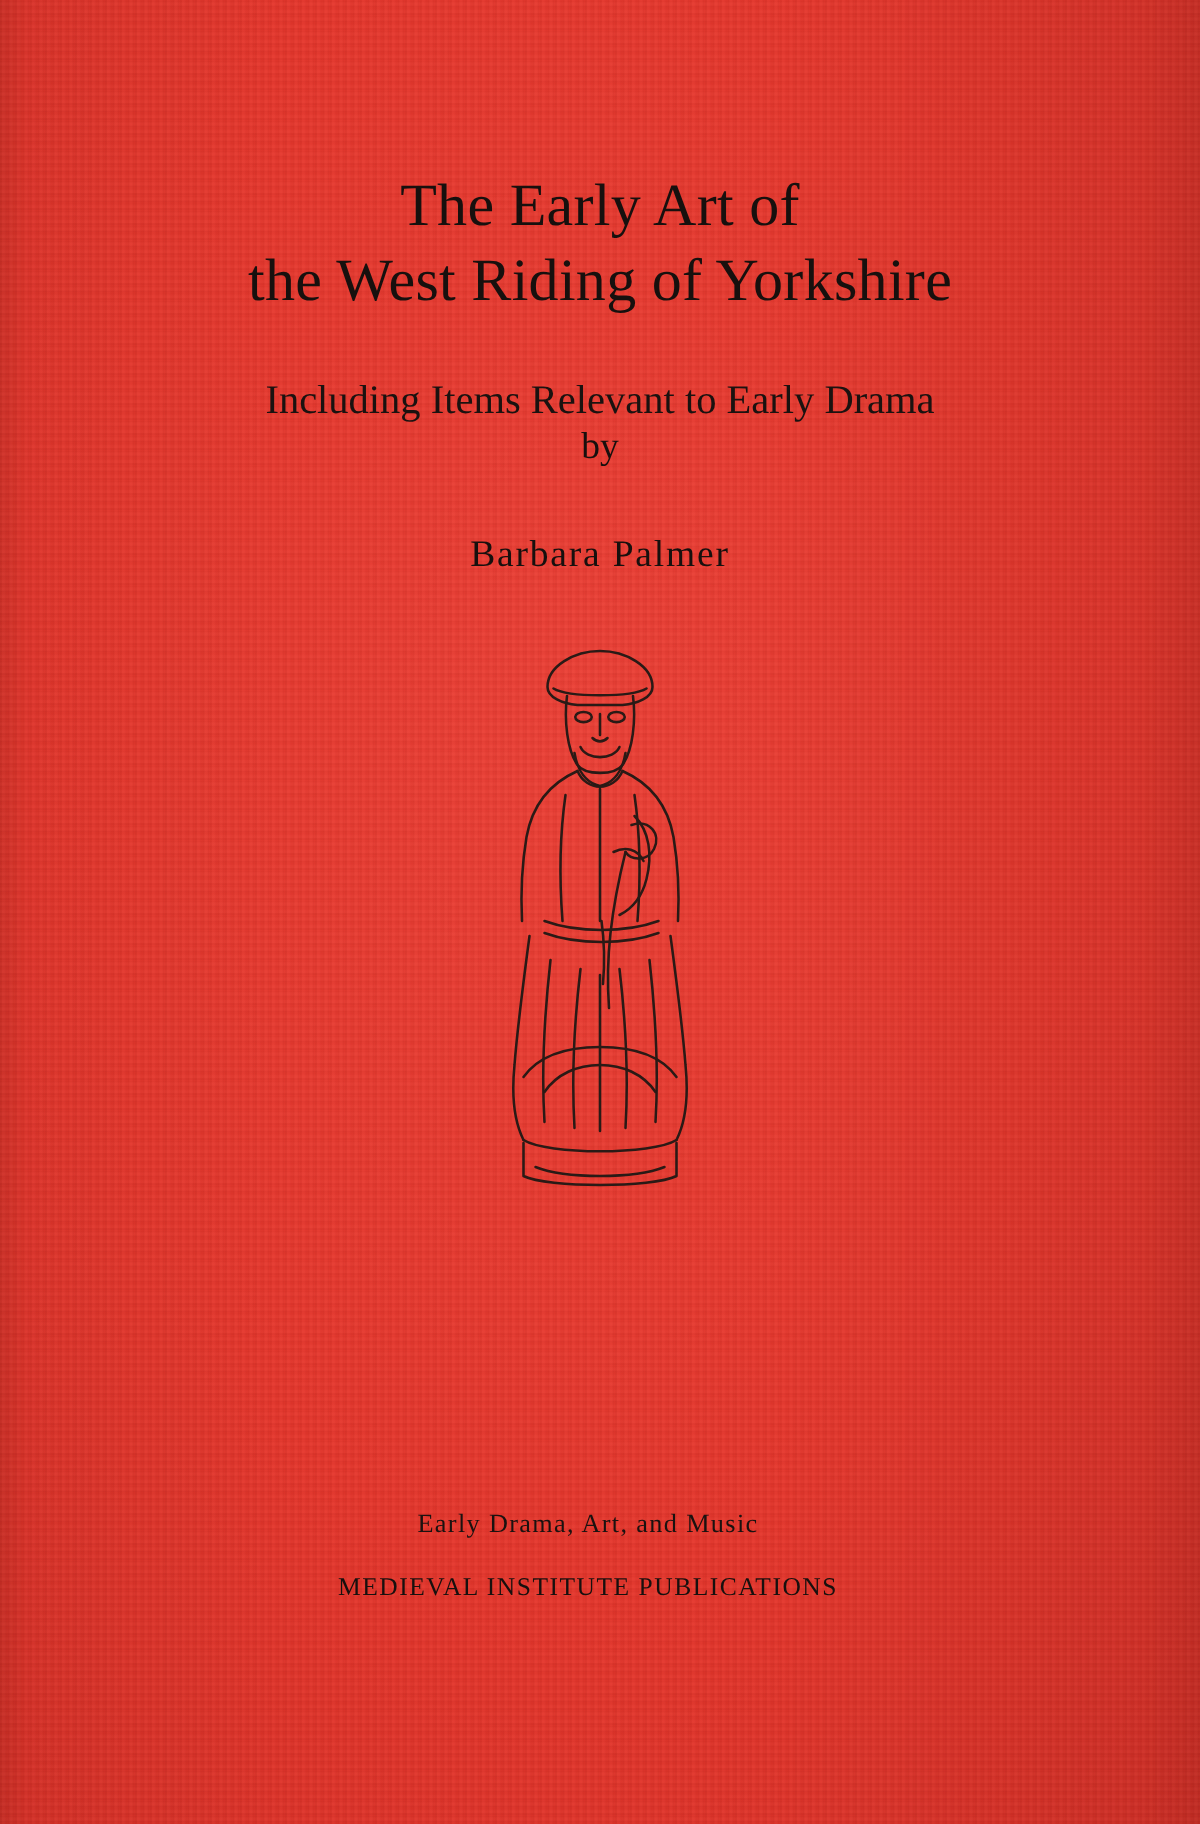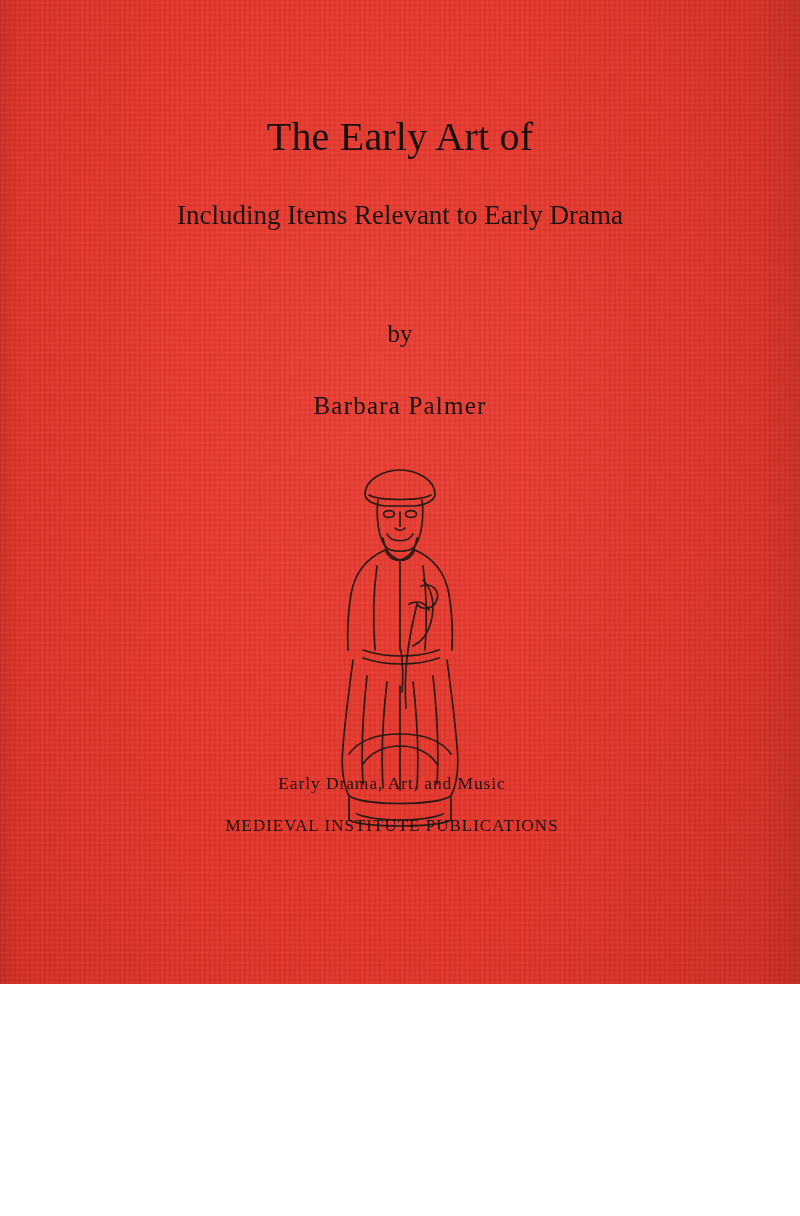--- a/index.html
+++ b/index.html
@@ -10,21 +10,21 @@
   body {
     width: 800px;
     height: 1216px;
     overflow: hidden;
     font-family: "Liberation Serif", serif;
   }
 
   #cover {
     position: relative;
     width: 800px;
-    height: 984px;
+    height: 1216px;
     background: #e8382e;
     background-image:
       linear-gradient(90deg, rgba(0,0,0,0.035) 1px, rgba(255,255,255,0.02) 1px, rgba(255,255,255,0.02) 3px, rgba(0,0,0,0.03) 4px, rgba(0,0,0,0) 5px),
       linear-gradient(0deg, rgba(0,0,0,0.03) 1px, rgba(255,255,255,0.018) 1px, rgba(255,255,255,0.018) 3px, rgba(0,0,0,0.025) 4px, rgba(0,0,0,0) 5px),
       radial-gradient(ellipse at 48% 40%, #ec4036 0%, #e5362c 55%, #d62f26 100%);
     background-size: 5px 5px, 5px 5px, 100% 100%;
     box-sizing: border-box;
   }
 
   
@@ -67,21 +67,20 @@
   .subtitle-block {
     margin-top: 36px;
   }
   .subtitle-line {
     font-size: 27px;
     line-height: 1.32;
     color: #1a1210;
   }
 
   .byword {
-    margin-top: 86px;
     font-size: 25px;
     color: #17100e;
   }
   .author {
     margin-top: 44px;
     font-size: 25px;
     letter-spacing: 1.2px;
     color: #17100e;
   }
 
@@ -115,20 +114,21 @@
   }
 </style>
 </head>
 <body>
 
 <div id="cover">
   <div class="inner">
 
     <div class="title-block">
       <div class="title-line">The Early Art of</div>
+      <div class="title-line">the West Riding of Yorkshire</div>
     </div>
 
     <div class="subtitle-block">
       <div class="subtitle-line">Including Items Relevant to Early Drama</div>
     </div>
 
     <div class="byword">by</div>
     <div class="author">Barbara  Palmer</div>
 
     <div class="figure-wrap">

